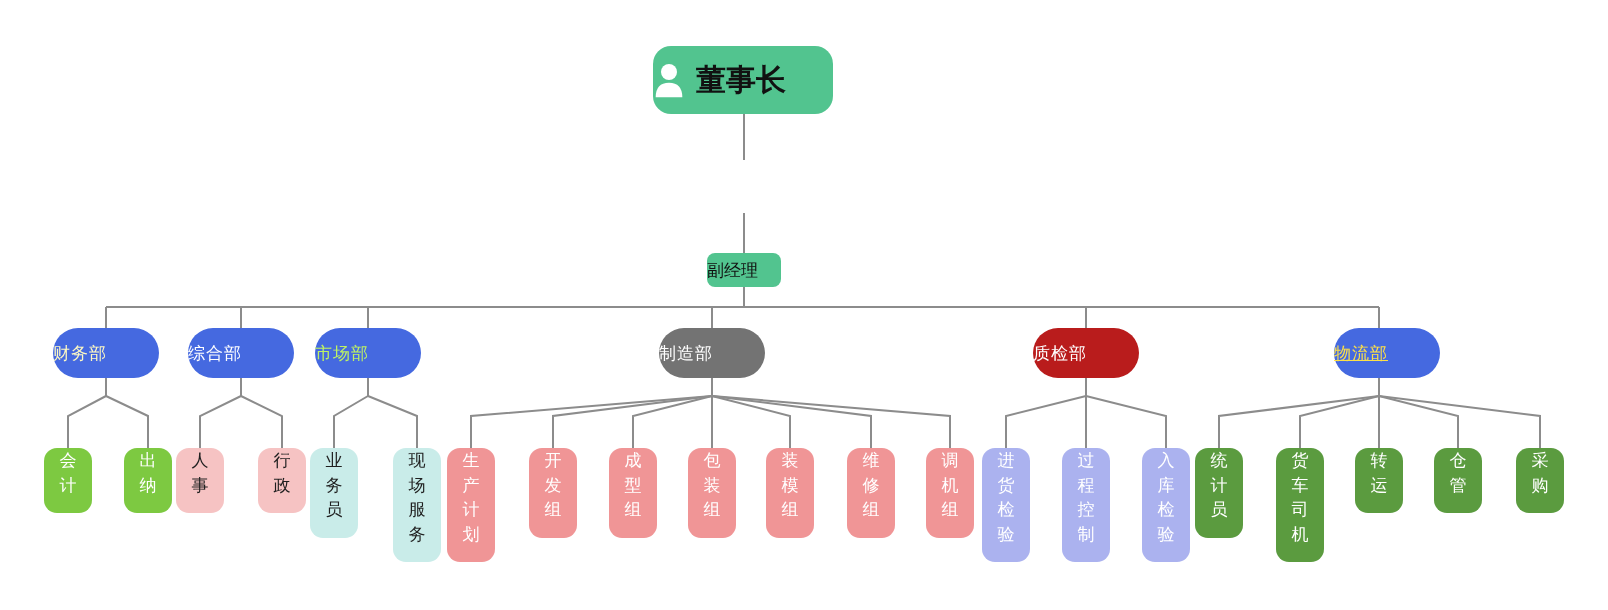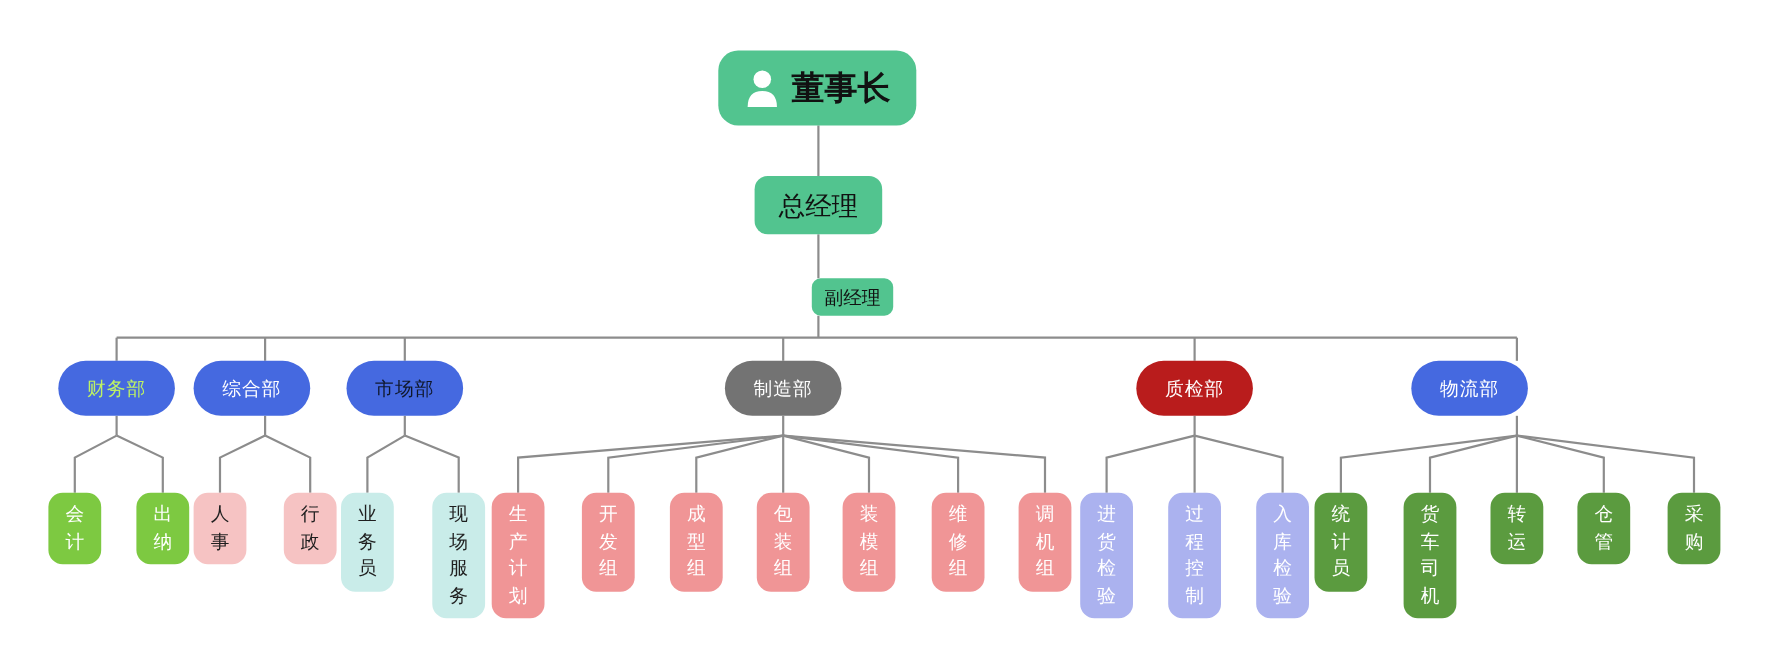--- a/index.html
+++ b/index.html
@@ -22,21 +22,21 @@
   svg.connectors {
     position: absolute;
     left: 0; top: 0;
     width: 1608px; height: 610px;
     pointer-events: none;
   }
   .node {
     position: absolute;
     display: flex;
     align-items: center;
-    justify-content: center;
+    justify-content: flex-start;
     box-sizing: border-box;
     cursor: default;
   }
   .chairman {
     left: 653px; top: 46px;
     width: 180px; height: 68px;
     border-radius: 18px;
     font-size: 30px;
     font-weight: bold;
     gap: 11px;
@@ -129,52 +129,49 @@
   <div class="node chairman" id="node-chairman" style="background: rgb(82, 196, 143); color: rgb(17, 17, 17);">
     <span class="icon-wrap">
       <svg width="32" height="38" viewBox="0 0 24 28">
         <circle cx="12" cy="8" r="6" fill="#ffffff"></circle>
         <path d="M2 27 Q2 16 12 16 Q22 16 22 27 Z" fill="#ffffff"></path>
       </svg>
     </span>
     <span>董事长</span>
   </div>
 
-  <div class="node gm" id="node-gm" style="background: rgb(82, 196, 143); color: rgb(17, 17, 17);">
-    <span>总经理</span>
-  </div>
-
-  <div class="node dgm" id="node-dgm" style="background: rgb(82, 196, 143); color: rgb(17, 17, 17); margin-left: 31px;">
+
+  <div class="node dgm" id="node-dgm" style="background: rgb(82, 196, 143); color: rgb(17, 17, 17);">
     <span>副经理</span>
   </div>
 
   <div id="generated-nodes">
-      <div class="node dept" style="left: 53px; background: rgb(69, 105, 224); color: #bef264;">
+      <div class="node dept" style="left: 53px; background: rgb(69, 105, 224); color: #fef9c3;">
         <span>财务部</span>
       </div>
       <div class="node leaf" style="left: 44px; height: 65px; background: rgb(125, 201, 65); color: rgb(255, 255, 255);">
         <span class="ch">会</span>
         <span class="ch">计</span>
       </div>
       <div class="node leaf" style="left: 124px; height: 65px; background: rgb(125, 201, 65); color: rgb(255, 255, 255);">
         <span class="ch">出</span>
         <span class="ch">纳</span>
       </div>
-      <div class="node dept" style="left: 176px; background: rgb(69, 105, 224); color: rgb(255, 255, 255);">
+      <div class="node dept" style="left: 188px; background: rgb(69, 105, 224); color: rgb(255, 255, 255);">
         <span>综合部</span>
       </div>
       <div class="node leaf" style="left: 176px; height: 65px; background: rgb(246, 195, 195); color: rgb(31, 31, 31);">
         <span class="ch">人</span>
         <span class="ch">事</span>
       </div>
       <div class="node leaf" style="left: 258px; height: 65px; background: rgb(246, 195, 195); color: rgb(31, 31, 31);">
         <span class="ch">行</span>
         <span class="ch">政</span>
       </div>
-      <div class="node dept" style="left: 315px; background: rgb(69, 105, 224); color: #0f172a;">
+      <div class="node dept" style="left: 315px; background: rgb(69, 105, 224); color: #bef264;">
         <span>市场部</span>
       </div>
       <div class="node leaf" style="left: 310px; height: 90px; background: rgb(201, 236, 233); color: rgb(31, 31, 31);">
         <span class="ch">业</span>
         <span class="ch">务</span>
         <span class="ch">员</span>
       </div>
       <div class="node leaf" style="left: 393px; height: 114px; background: rgb(201, 236, 233); color: rgb(31, 31, 31);">
         <span class="ch">现</span>
         <span class="ch">场</span>
@@ -234,21 +231,21 @@
         <span class="ch">程</span>
         <span class="ch">控</span>
         <span class="ch">制</span>
       </div>
       <div class="node leaf" style="left: 1142px; height: 114px; background: rgb(171, 178, 239); color: rgb(255, 255, 255);">
         <span class="ch">入</span>
         <span class="ch">库</span>
         <span class="ch">检</span>
         <span class="ch">验</span>
       </div>
-      <div class="node dept" style="left: 1283px; background: rgb(69, 105, 224); color: #ffffff;">
+      <div class="node dept" style="left: 1334px; background: rgb(69, 105, 224); color: #fde047; text-decoration: underline;">
         <span>物流部</span>
       </div>
       <div class="node leaf" style="left: 1195px; height: 90px; background: rgb(91, 155, 63); color: rgb(255, 255, 255);">
         <span class="ch">统</span>
         <span class="ch">计</span>
         <span class="ch">员</span>
       </div>
       <div class="node leaf" style="left: 1276px; height: 114px; background: rgb(91, 155, 63); color: rgb(255, 255, 255);">
         <span class="ch">货</span>
         <span class="ch">车</span>

